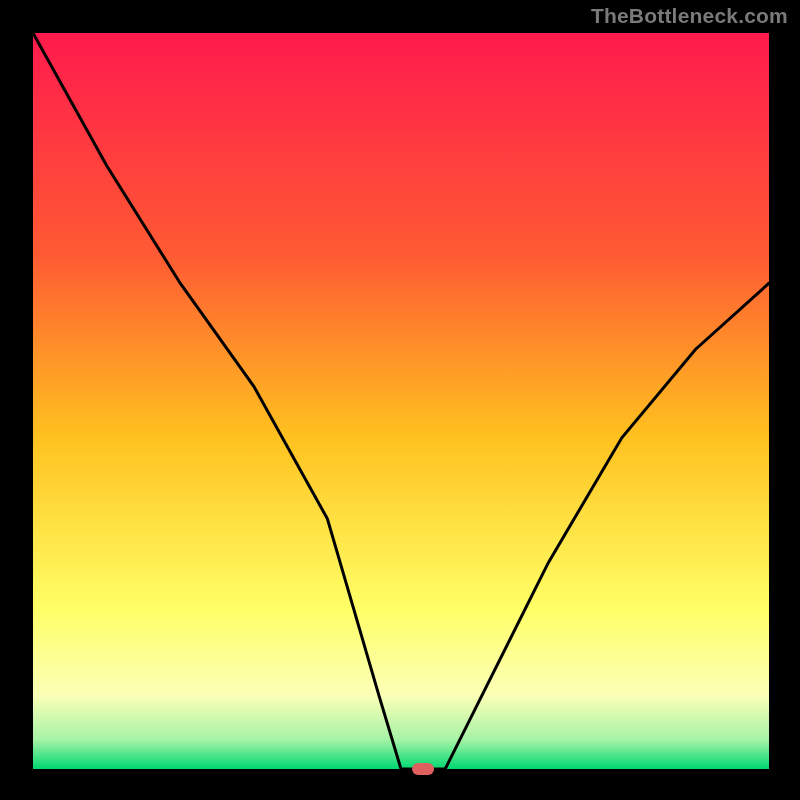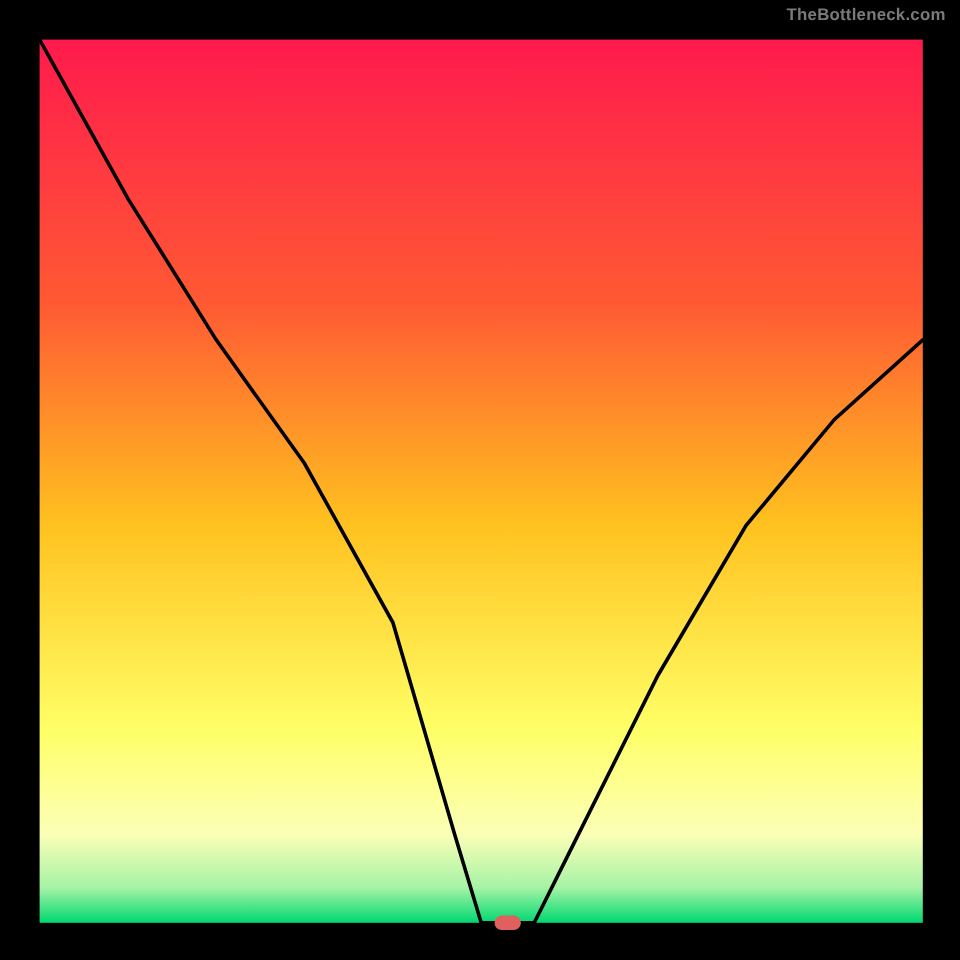--- a/index.html
+++ b/index.html
@@ -13,21 +13,21 @@
   .container {
     position: relative;
     width: 800px;
     height: 800px;
   }
   .watermark {
     position: absolute;
     top: 4px;
     right: 12px;
     font-family: Arial, Helvetica, sans-serif;
-    font-size: 14px;
+    font-size: 21px;
     font-weight: 600;
     color: #7a7a7a;
     letter-spacing: 0.2px;
     z-index: 5;
   }
   svg {
     position: absolute;
     left: 0;
     top: 0;
   }

